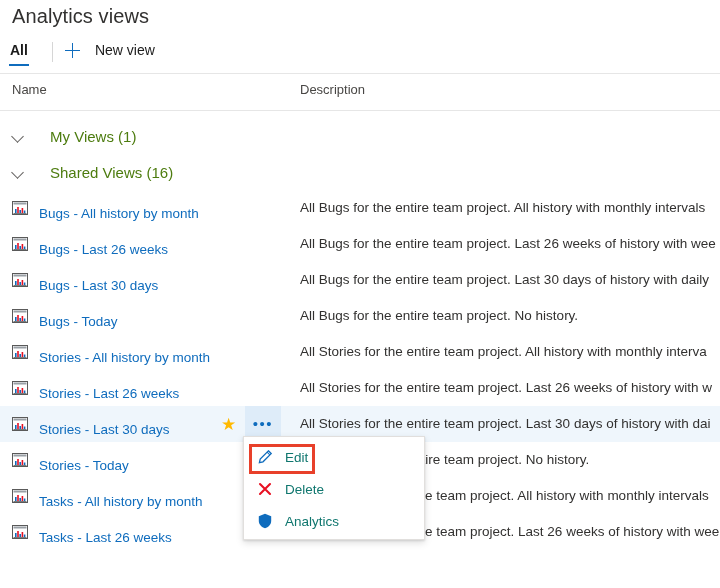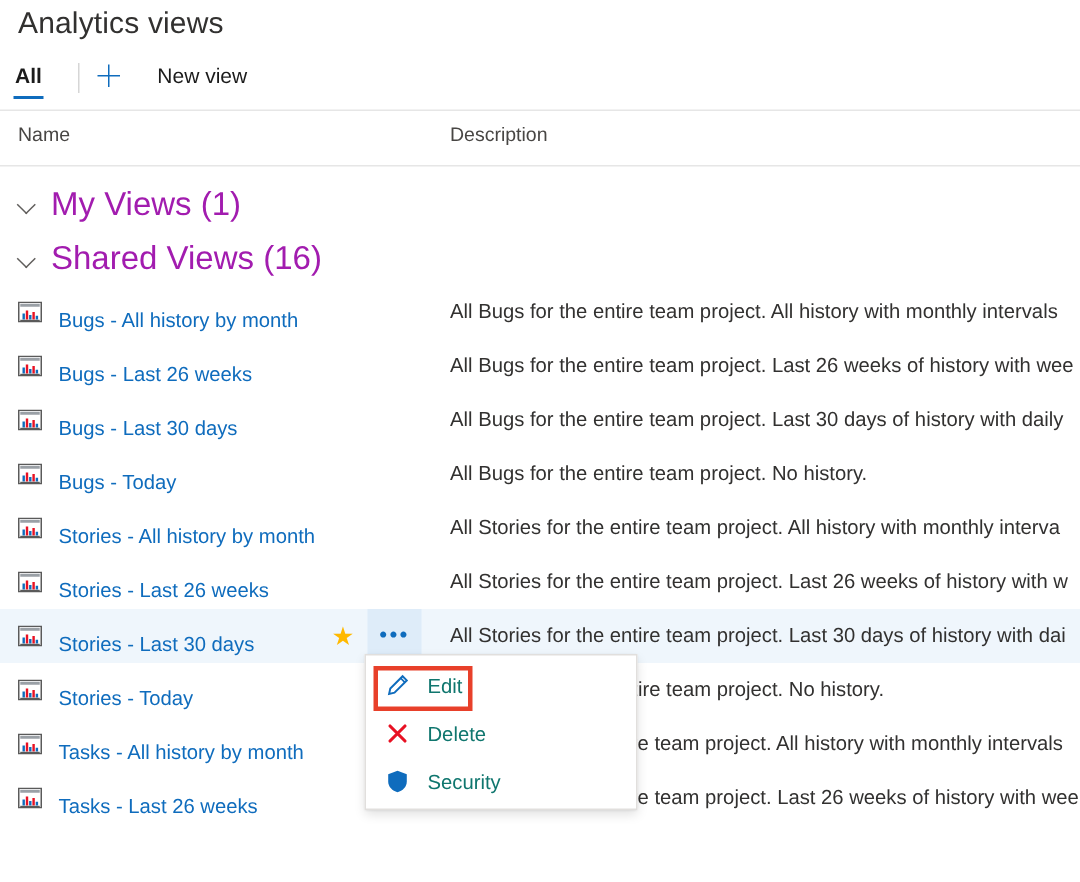--- a/index.html
+++ b/index.html
@@ -33,21 +33,21 @@
   .tab.active { font-weight: bold; color: #1b1b1b; }
   .tab.active::after {
     content: ""; position: absolute; left: 9px; right: 9px; bottom: 0;
     height: 2px; background: #0f6cbd;
   }
   .tab-sep {
     width: 1px; height: 20px; background: #d6d6d6;
     margin: 2px 12px 0 14px;
   }
   .newview {
-    display: flex; align-items: center; gap: 25px;
+    display: flex; align-items: center; gap: 15px;
     font-size: 14px; color: #1b1b1b; cursor: pointer;
     padding-top: 2px;
   }
   .plus-icon { display: inline-block; width: 15px; height: 15px; position: relative; }
   .plus-icon::before, .plus-icon::after {
     content: ""; position: absolute; background: #0f6cbd;
   }
   .plus-icon::before { left: 0; top: 7px; width: 15px; height: 1.6px; }
   .plus-icon::after { top: 0; left: 7px; height: 15px; width: 1.6px; }
 
@@ -65,21 +65,21 @@
   .col-name { position: absolute; left: 12px; top: 0; text-align: center; }
   .col-desc { position: absolute; left: 300px; top: 0; }
 
   
   .tree { position: absolute; left: 0; top: 118px; width: 720px; }
 
   .group {
     position: relative; height: 36px; display: flex; align-items: center;
     padding-left: 12px; cursor: pointer;
   }
-  .group-label { font-size: 22px; color: #a21caf; margin-left: 8px; }
+  .group-label { font-size: 15px; color: #4d7c0f; margin-left: 24px; }
   .chevron {
     width: 14px; height: 14px; position: relative; flex: 0 0 14px;
   }
   .chevron::before {
     content: ""; position: absolute; left: 1px; top: 3px;
     width: 8px; height: 8px;
     border-right: 1.4px solid #605e5c; border-bottom: 1.4px solid #605e5c;
     transform: rotate(45deg);
   }
 
@@ -333,18 +333,18 @@
           </svg>
         </span>
         <span>Delete</span>
       </div>
       <div class="ctxitem">
         <span class="ctx-ico">
           <svg width="14" height="16" viewBox="0 0 14 16">
             <path d="M7 .8 L13.2 3.2 V8 C13.2 11.6 10.4 14.2 7 15.2 C3.6 14.2 .8 11.6 .8 8 V3.2 Z" fill="#0f6cbd"></path>
           </svg>
         </span>
-        <span>Security</span>
+        <span>Analytics</span>
       </div>
     </div>
   <div class="highlight-box"></div>
 
 </div>
 
 </body></html>

